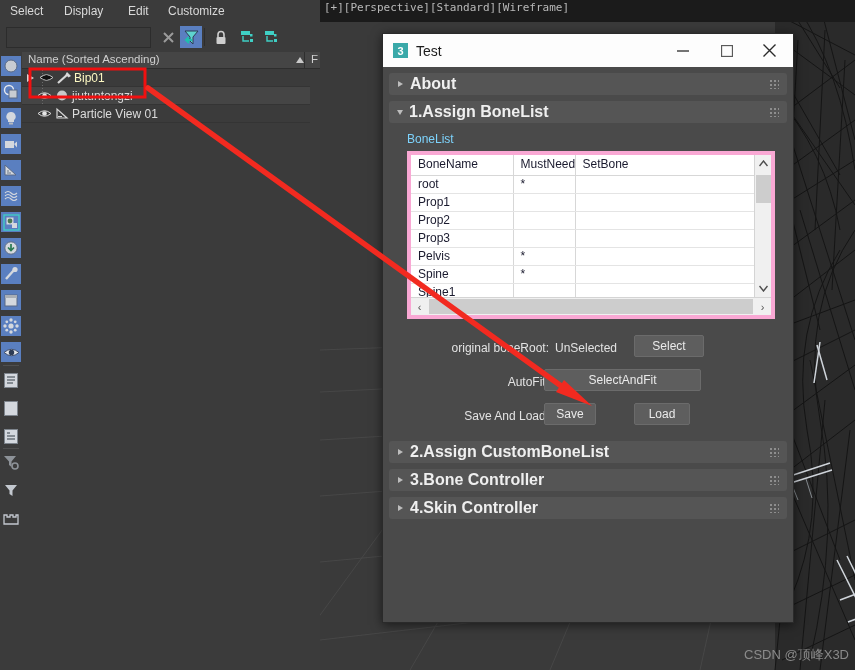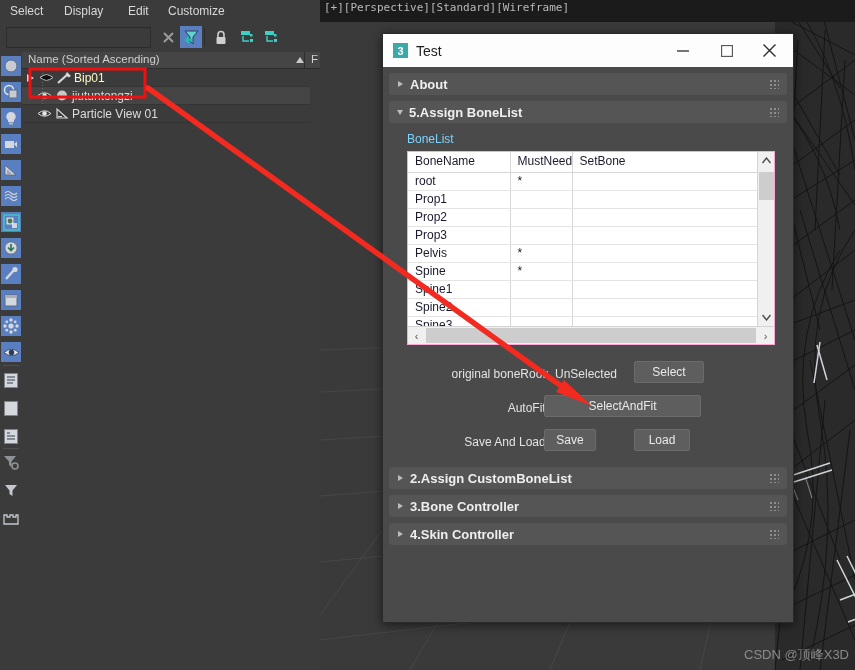--- a/index.html
+++ b/index.html
@@ -160,36 +160,36 @@
   .rollout .caret-r {
     margin-left: 9px; margin-right: 7px;
     width: 0; height: 0; border-top: 3.5px solid transparent;
     border-bottom: 3.5px solid transparent; border-left: 5px solid #bdbdbd;
   }
   .rollout .caret-d {
     margin-left: 8px; margin-right: 6px;
     width: 0; height: 0; border-left: 3.5px solid transparent;
     border-right: 3.5px solid transparent; border-top: 5px solid #bdbdbd;
   }
-  .rollout .rlabel { font-size: 13px; font-weight: bold; color: #efefef; }
+  .rollout .rlabel { font-size: 16px; font-weight: bold; color: #efefef; }
   .grip {
     position: absolute; right: 8px; top: 6px; width: 10px; height: 10px;
     background-image: radial-gradient(#8e8e8e 42%, transparent 45%);
     background-size: 4px 4px; background-position: 0 0;
   }
 
   #panel-1 { position: relative; padding: 0 0 4px 0; }
   #bonelist-label {
     margin: 9px 0 5px 18px; font-size: 12px; color: #7dd3fc;
   }
 
   
   #grid-wrap {
-    position: relative; margin: 0 12px 0 18px; height: 194px;
-    background: #ffffff; border: 1px solid #f9a8d4;
+    position: relative; margin: 0 12px 0 18px; height: 168px;
+    background: #ffffff; border: 4px solid #f9a8d4;
   }
   #grid-scroll { position: absolute; left:0; top:0; right: 17px; bottom: 18px; overflow: hidden; }
   table.bonegrid { width: 100%; border-collapse: collapse; table-layout: fixed; }
   table.bonegrid th {
     font-weight: normal; text-align: left; font-size: 12px; color: #1a1a2e;
     padding: 2px 0 3px 7px; height: 20px;
     border-bottom: 1px solid #d7d7d7; border-right: 1px solid #d7d7d7;
     background: #ffffff;
   }
   table.bonegrid td {
@@ -552,21 +552,21 @@
     <div id="dlg-body">
 
       <div class="rollout">
         <div class="caret-r"></div>
         <div class="rlabel">About</div>
         <div class="grip"></div>
       </div>
 
       <div class="rollout">
         <div class="caret-d"></div>
-        <div class="rlabel">5.Assign BoneList</div>
+        <div class="rlabel">1.Assign BoneList</div>
         <div class="grip"></div>
       </div>
 
       <div id="panel-1">
         <div id="bonelist-label">BoneList</div>
 
         <div id="grid-wrap">
           <div id="grid-scroll">
             <table class="bonegrid">
               <thead>

